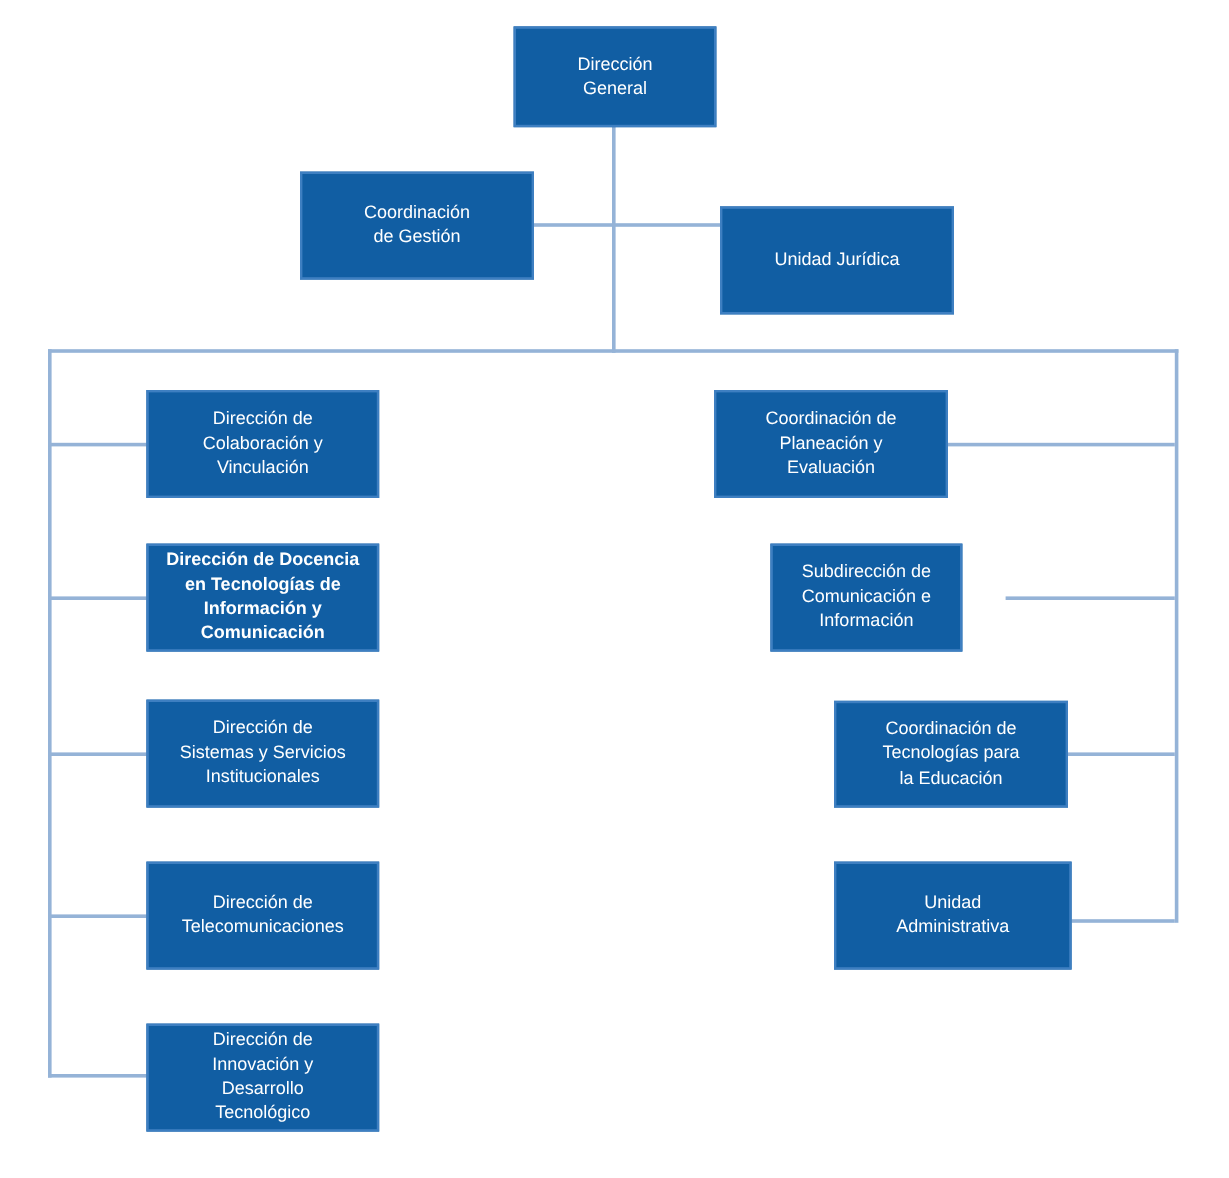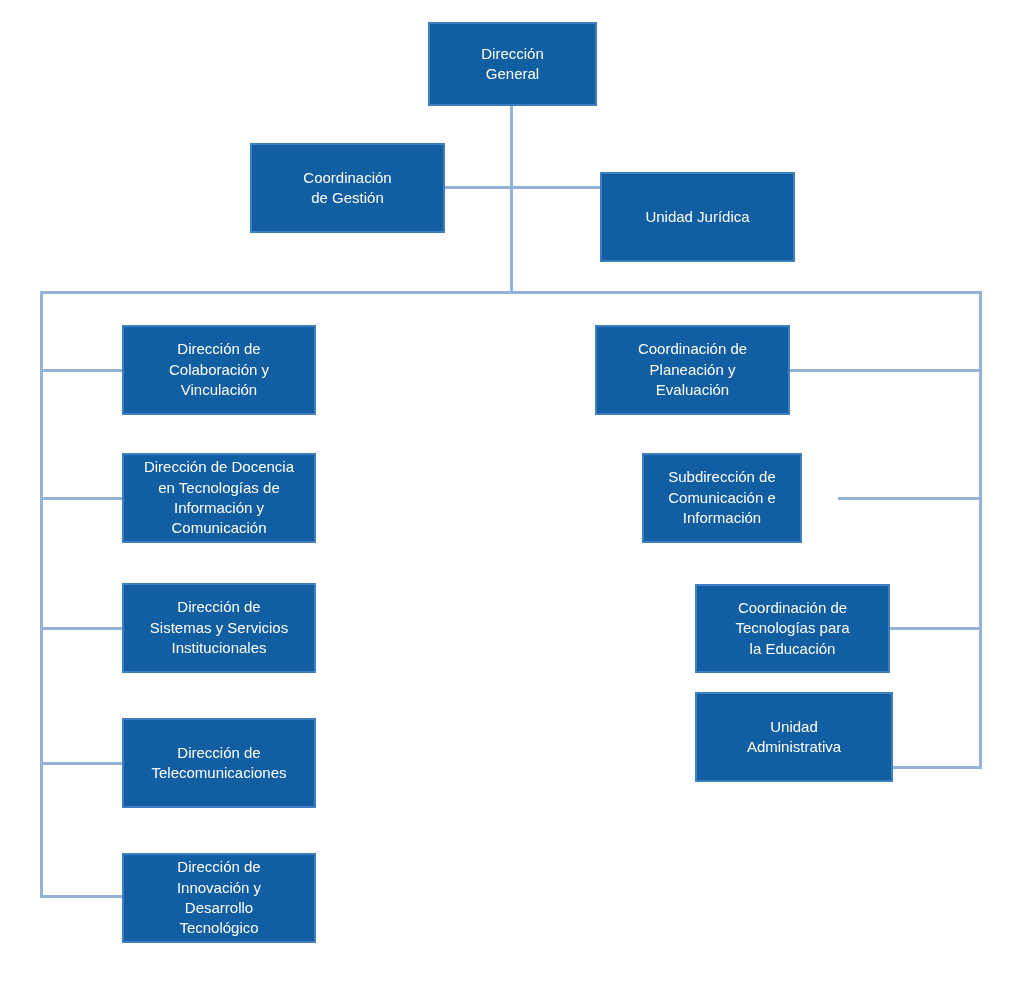--- a/index.html
+++ b/index.html
@@ -38,29 +38,29 @@
     position: absolute;
     background: var(--connector);
   }
 
   
   .n-root   { left: 428px; top: 22px;  width: 169px; height: 84px; }
   .n-l2a    { left: 222px; top: 143px; width: 195px; height: 90px; margin-left: 28px; }
   .n-l2b    { left: 600px; top: 143px; width: 195px; height: 90px; margin-top: 29px; }
 
   .n-lc1    { left: 122px; top: 325px; width: 194px; height: 90px; }
-  .n-lc2    { left: 122px; top: 453px; width: 194px; height: 90px; }
+  .n-lc2    { left: 122px; top: 453px; width: 194px; height: 90px; font-weight: bold; }
   .n-lc3    { left: 122px; top: 583px; width: 194px; height: 90px; }
   .n-lc4    { left: 122px; top: 718px; width: 194px; height: 90px; }
   .n-lc5    { left: 122px; top: 853px; width: 194px; height: 90px; }
 
   .n-rc1    { left: 595px; top: 325px; width: 195px; height: 90px; }
   .n-rc2    { left: 642px; top: 453px; width: 160px; height: 90px; }
   .n-rc3    { left: 695px; top: 584px; width: 195px; height: 89px; }
-  .n-rc4    { left: 695px; top: 692px; width: 198px; height: 90px; }
+  .n-rc4    { left: 695px; top: 718px; width: 198px; height: 90px; }
 
   
   .c-root-drop   { left: 510px; top: 105px; width: 3px;   height: 189px; }
   .c-level2      { left: 417px; top: 186px; width: 183px; height: 3px; }
   .c-main-rail   { left: 40px;  top: 291px; width: 942px; height: 3px; }
   .c-left-spine  { left: 40px;  top: 291px; width: 3px;   height: 607px; }
   .c-right-spine { left: 979px; top: 291px; width: 3px;   height: 478px; }
 
   .c-lb1 { left: 40px; top: 369px; width: 82px; height: 3px; }
   .c-lb2 { left: 40px; top: 497px; width: 82px; height: 3px; }

